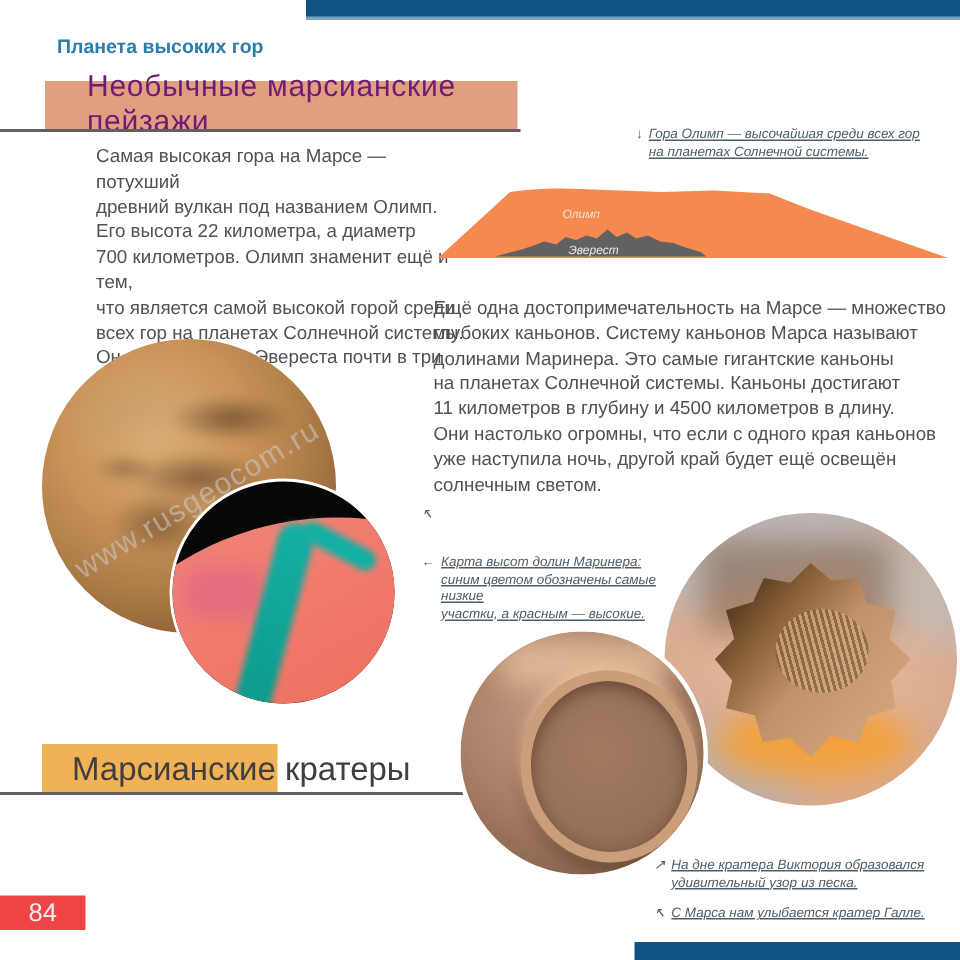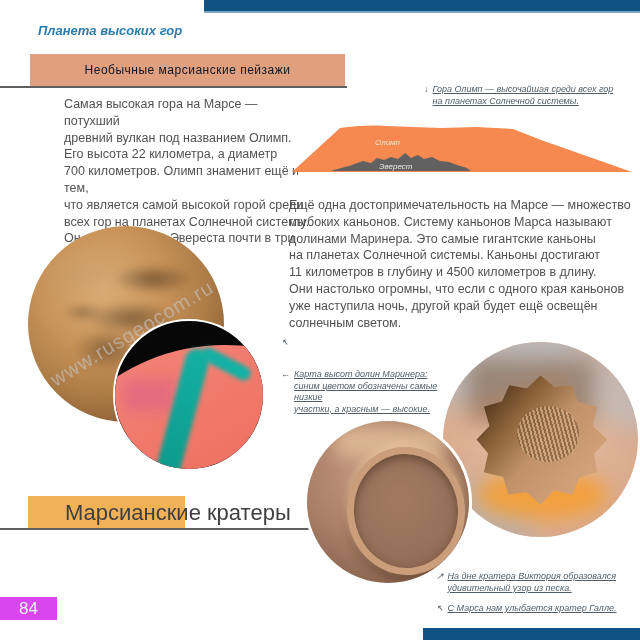--- a/index.html
+++ b/index.html
@@ -1,25 +1,25 @@
 <!DOCTYPE html>
 <html><head>
 <meta charset="utf-8">
 <style>
   html,body{margin:0;padding:0;}
   body{width:640px;height:640px;background:#ffffff;font-family:"Liberation Sans",sans-serif;overflow:hidden;}
   .page{position:relative;width:640px;height:640px;background:#fff;}
 
   
   .top-bar{position:absolute;left:204px;top:0;width:436px;height:11px;background:#0f5382;border-bottom:2px solid #7ba4c2;}
-  .kicker{position:absolute;left:38px;top:23px;font-size:13px;font-style:italic;font-weight:600;color:#2d7cab;}
+  .kicker{position:absolute;left:38px;top:23px;font-size:13px;font-weight:600;color:#2d7cab;}
 
   
   .banner1{position:absolute;left:30px;top:54px;width:315px;height:32px;background:#e0a080;display:flex;align-items:center;justify-content:center;}
-  .banner1 .t{font-size:12px;color:#0f172a;letter-spacing:.5px;}
+  .banner1 .t{font-size:20px;color:#701a75;letter-spacing:.5px;margin-left:28px;}
   .rule1{position:absolute;left:0;top:86px;width:347px;height:2px;background:#606060;}
 
   .para{font-size:12.5px;line-height:16.8px;color:#515151;white-space:pre-line;}
   .para1{position:absolute;left:64px;top:96px;width:250px;}
   .para2{position:absolute;left:289px;top:197px;width:352px;}
 
   
   .cap{position:absolute;display:flex;gap:4px;font-size:9px;line-height:11.5px;font-style:italic;color:#4e5d68;}
   .cap .ar{flex:0 0 auto;}
   .cap .tx{white-space:pre-line;text-decoration:underline;}
@@ -75,26 +75,26 @@
   .galle{left:304px;top:418px;width:162px;height:162px;border:3px solid #fff;z-index:4;
     background:radial-gradient(circle at 40% 30%, #c59a82 0%, #ab8068 45%, #8d6752 75%, #7a573f 100%);}
   .galle-hl{position:absolute;left:28px;top:6px;width:112px;height:30px;background:#ecc9a2;opacity:.7;filter:blur(9px);}
   .galle-ring{position:absolute;left:40px;top:26px;width:104px;height:114px;border-radius:50%;
     border:7px solid rgba(205,160,125,.95);transform:rotate(-6deg);
     background:radial-gradient(circle at 45% 40%, #a27a60 0%, #96705a 60%, #8a614c 100%);
     box-shadow:inset 0 4px 10px rgba(60,35,20,.5), 0 -4px 8px rgba(240,205,160,.65), 0 5px 10px rgba(60,35,20,.45);}
 
   
   .banner2{position:absolute;left:28px;top:496px;width:157px;height:32px;background:#f1b157;}
-  .title2{position:absolute;left:48px;top:500px;font-size:22px;color:#3f3f3f;z-index:5;margin-left:17px;}
+  .title2{position:absolute;left:48px;top:500px;font-size:22px;color:#3f3f3f;z-index:5;}
   .rule2{position:absolute;left:0;top:528px;width:347px;height:2px;background:#606060;}
   .para3{position:absolute;left:48px;top:541px;width:280px;}
 
   
-  .page-num{position:absolute;left:0;top:597px;width:57px;height:23px;background:#d946ef;color:#e9f2f8;
+  .page-num{position:absolute;left:0;top:597px;width:57px;height:23px;background:#ef4444;color:#e9f2f8;
     font-size:17px;display:flex;align-items:center;justify-content:center;}
   .bottom-bar{position:absolute;left:423px;top:628px;width:217px;height:12px;background:#0f5382;}
 </style>
 </head>
 <body>
 
 <div class="page">
 
   <div class="top-bar"></div>
   <div class="kicker">Планета высоких гор</div>

